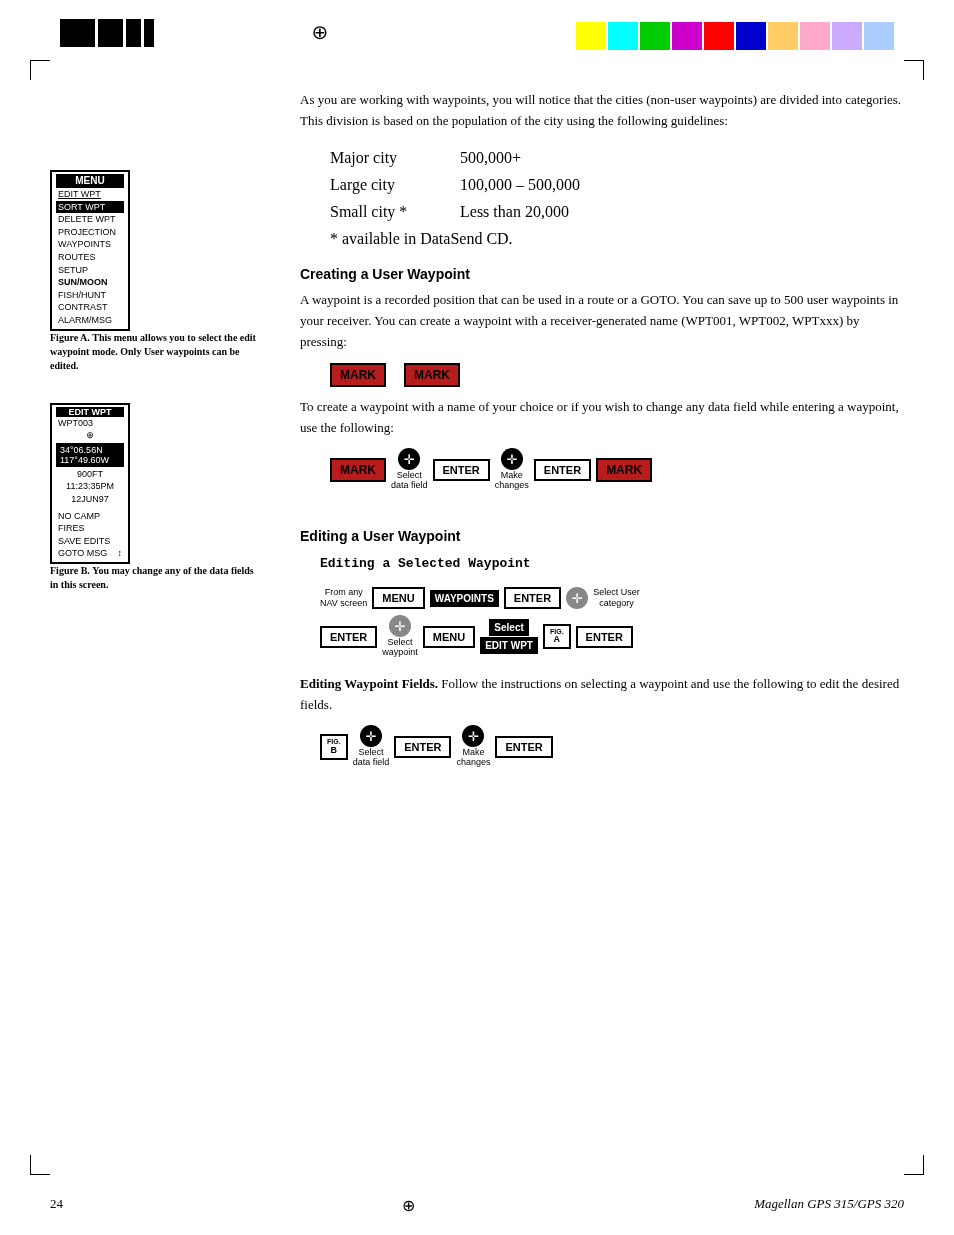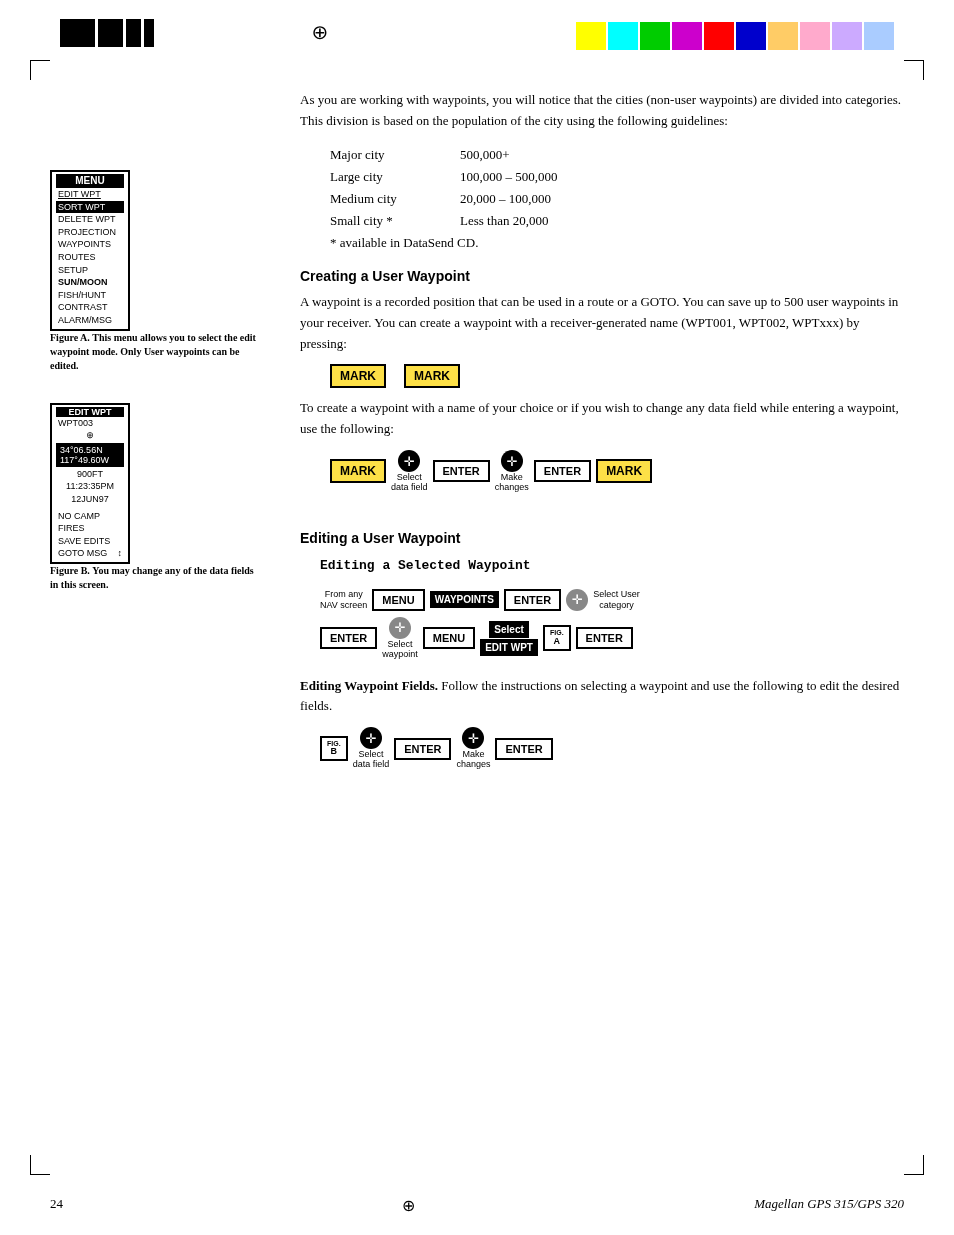--- a/index.html
+++ b/index.html
@@ -160,41 +160,41 @@
     
     .body-text {
       font-size: 13px;
       line-height: 1.6;
       margin-bottom: 10px;
     }
 
     
     .city-table {
       margin: 12px 0 12px 30px;
-      font-size: 13px;
+      font-size: 16px;
       line-height: 1.7;
     }
     .city-row {
       display: flex;
       gap: 20px;
     }
     .city-name {
       width: 110px;
     }
     .city-pop {
       width: 160px;
     }
 
     .mark-btn {
       border: 2px solid #000;
       padding: 3px 8px;
       font-family: Arial, sans-serif;
       font-size: 12px;
       font-weight: bold;
-      background: #fde047;
+      background: #b91c1c;
       display: inline-block;
     }
 
     .enter-btn {
       border: 2px solid #000;
       padding: 3px 8px;
       font-family: Arial, sans-serif;
       font-size: 11px;
       font-weight: bold;
       background: #fff;
@@ -379,24 +379,20 @@
     <div class="city-table">
       <div class="city-row">
         <span class="city-name">Major city</span>
         <span class="city-pop">500,000+</span>
       </div>
       <div class="city-row">
         <span class="city-name">Large city</span>
         <span class="city-pop">100,000 – 500,000</span>
       </div>
       <div class="city-row">
-        <span class="city-name">Medium city</span>
-        <span class="city-pop">20,000 – 100,000</span>
-      </div>
-      <div class="city-row">
         <span class="city-name">Small city *</span>
         <span class="city-pop">Less than 20,000</span>
       </div>
       <div class="city-row">
         <span>* available in DataSend CD.</span>
       </div>
     </div>
 
     <h2 class="section-heading">Creating a User Waypoint</h2>
 

